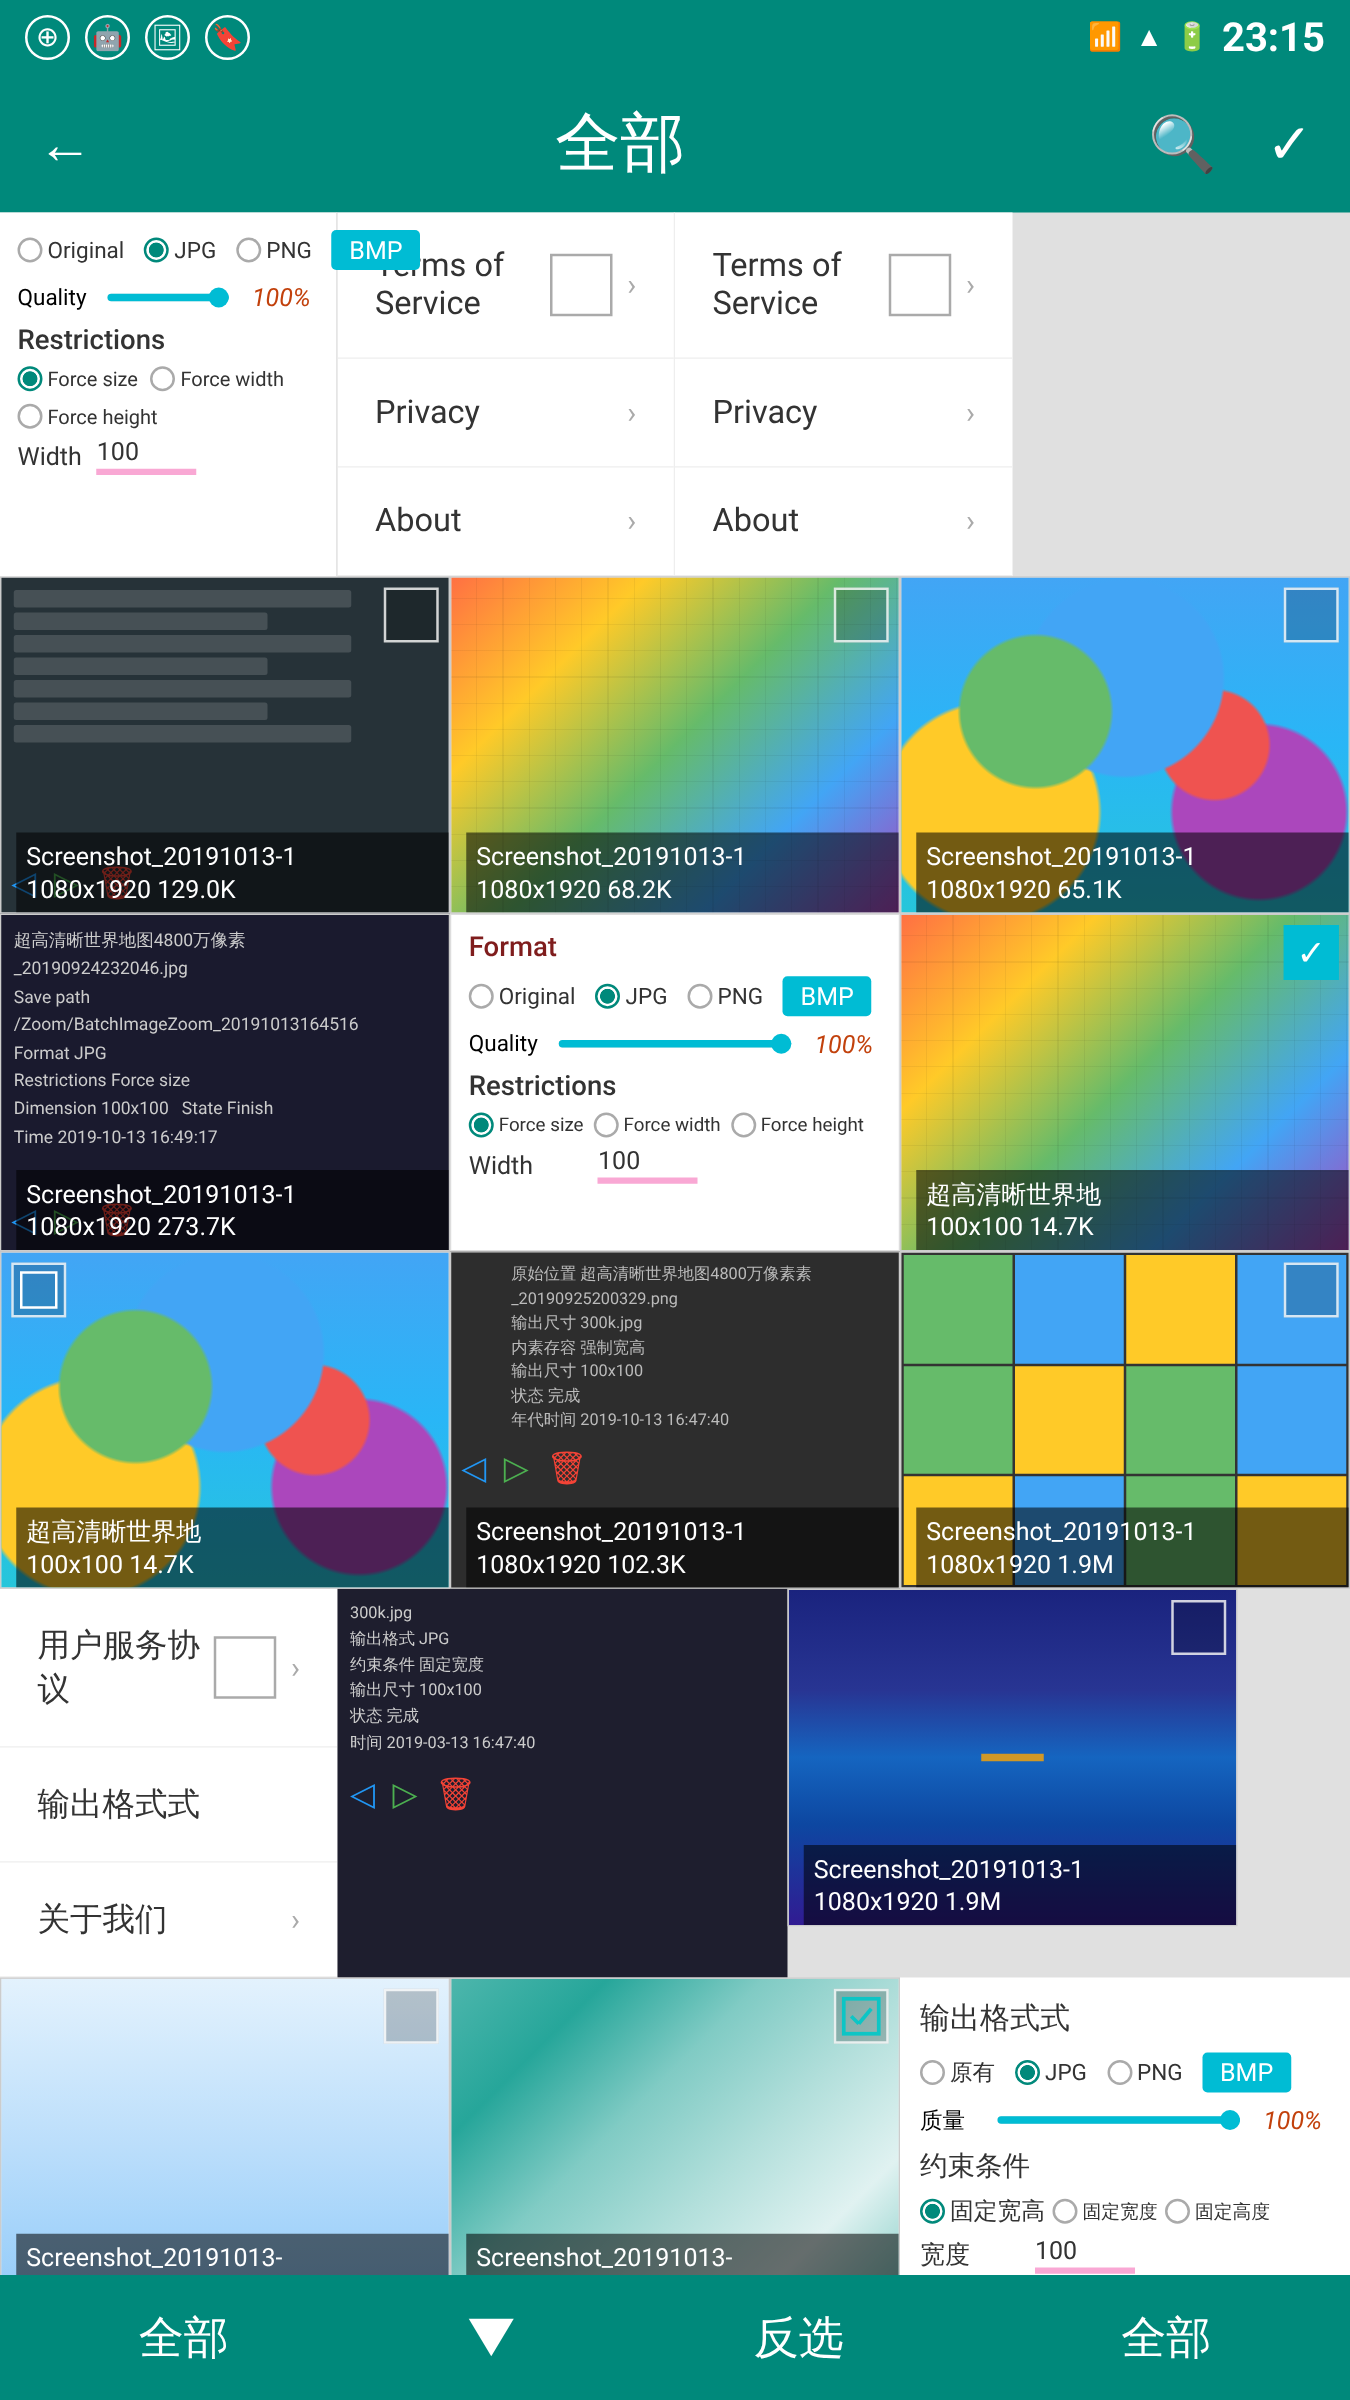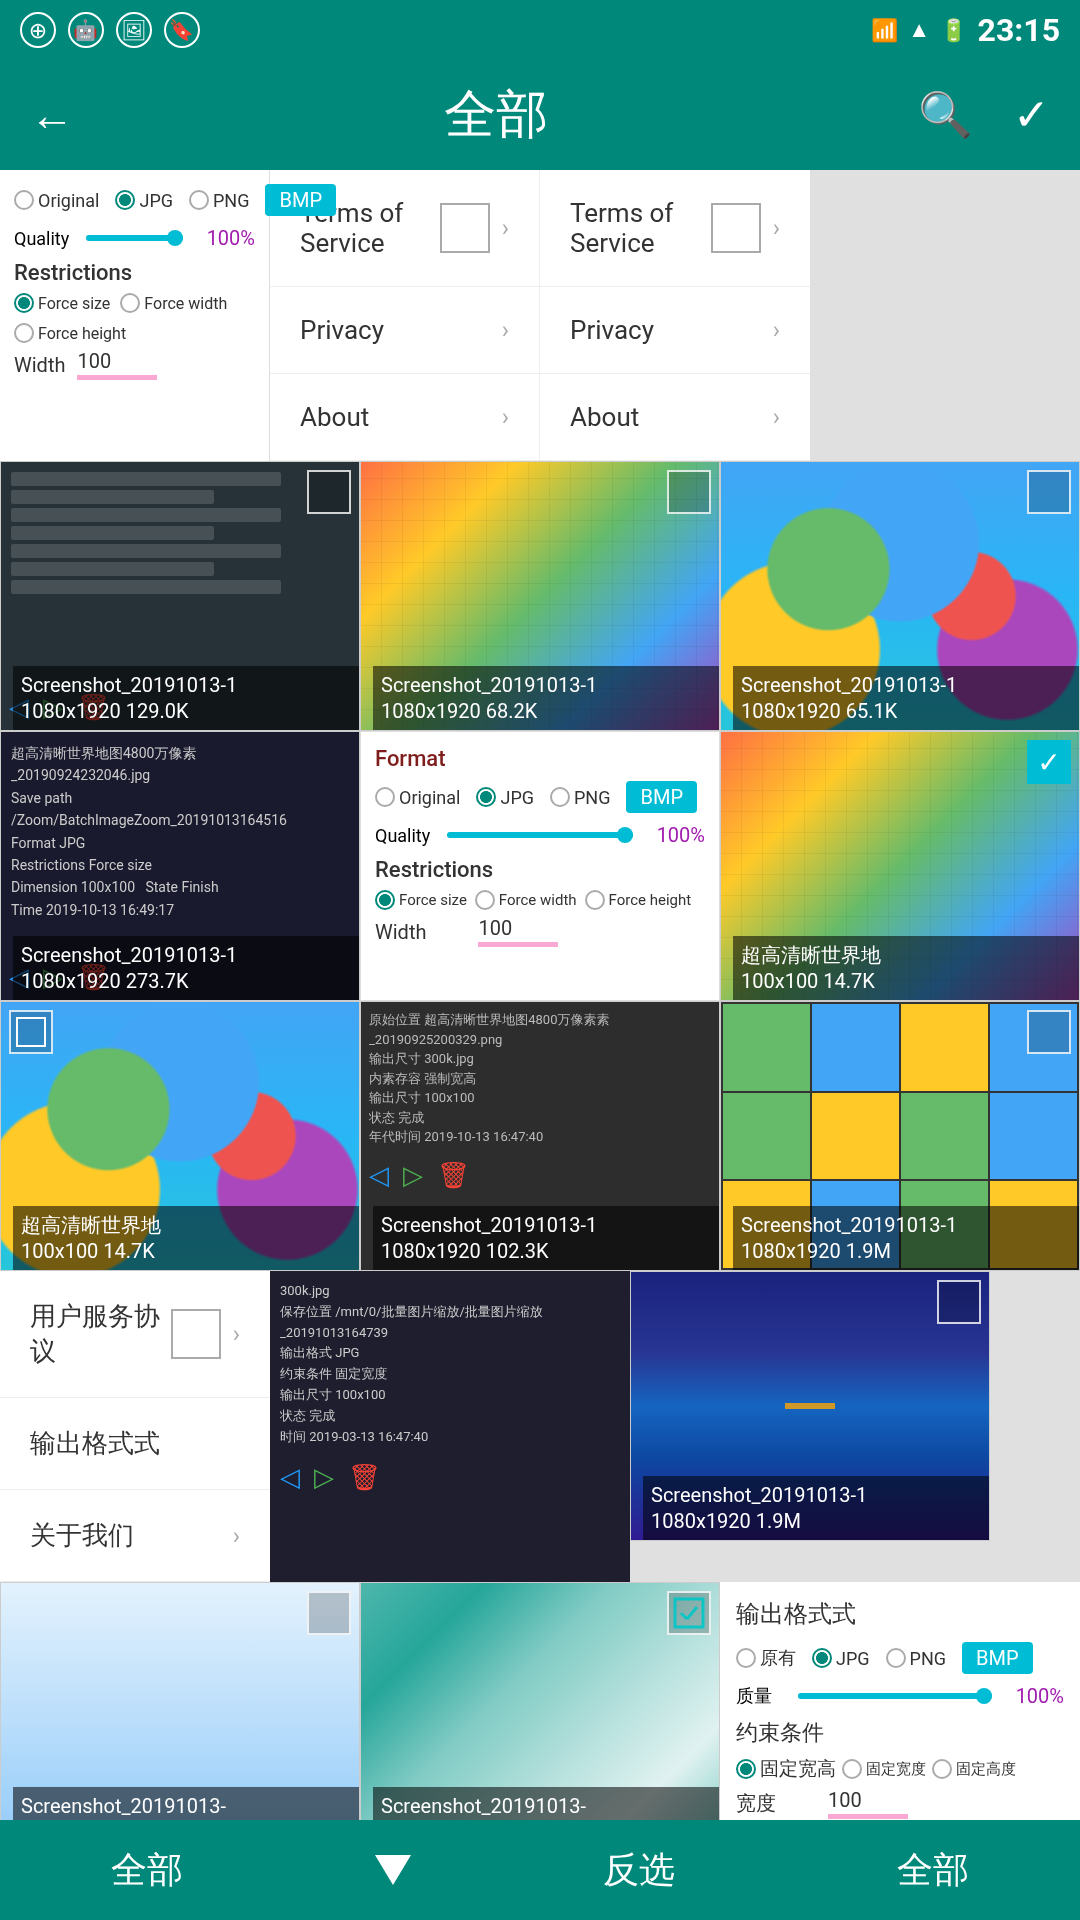--- a/index.html
+++ b/index.html
@@ -193,23 +193,24 @@
       position: absolute;
       right: 0;
       top: -5px;
       width: 16px;
       height: 16px;
       border-radius: 50%;
       background: #00bcd4;
     }
     .quality-pct {
       font-size: 20px;
-      color: #a21caf;
+      color: #c2410c;
       min-width: 60px;
-      text-align: right;
+      text-align: center;
+      font-style: italic;
     }
 
     
     .restrictions-title {
       font-size: 22px;
       color: #333;
       font-weight: 500;
       margin-bottom: 8px;
     }
     .width-row {
@@ -628,21 +629,21 @@
         <svg width="32" height="32" viewBox="0 0 32 32">
             <rect x="2" y="2" width="28" height="28" fill="none" stroke="white" stroke-width="2"></rect>
           </svg>
       </div>
       <div class="image-label">
         <div>超高清晰世界地</div>
         <div>100x100  14.7K</div>
       </div>
     </div>
 
-    <div class="image-cell" style="background:#2d2d2d;">
+    <div class="image-cell" style="background:#2d2d2d;padding-left:40px;">
       <div style="padding:8px; color:#bbb; font-size:13px; line-height:1.5;">
         <div>原始位置 超高清晰世界地图4800万像素素_20190925200329.png</div>
         <div>输出尺寸 300k.jpg</div>
         <div>内素存容 强制宽高</div>
         <div>输出尺寸 100x100</div>
         <div>状态 完成</div>
         <div>年代时间 2019-10-13 16:47:40</div>
       </div>
       <div class="action-row" style="position:absolute; bottom:80px; left:8px;">
         <span class="action-icon icon-blue">◁</span>
@@ -692,21 +693,20 @@
         <span class="list-item-text">输出格式式</span>
       </div>
       <div class="list-item">
         <span class="list-item-text">关于我们</span>
         <span class="arrow-right">›</span>
       </div>
     </div>
 
     <div style="width:360px; background:#1e1e2e; padding:10px; color:#ccc; font-size:13px; line-height:1.6;">
       <div>300k.jpg</div>
-      <div>保存位置 /mnt/0/批量图片缩放/批量图片缩放_20191013164739</div>
       <div>输出格式 JPG</div>
       <div>约束条件 固定宽度</div>
       <div>输出尺寸 100x100</div>
       <div>状态 完成</div>
       <div>时间 2019-03-13 16:47:40</div>
       <div class="action-row" style="margin-top:10px;">
         <span class="action-icon icon-blue">◁</span>
         <span class="action-icon icon-green">▷</span>
         <span class="action-icon icon-red">🗑</span>
       </div>

